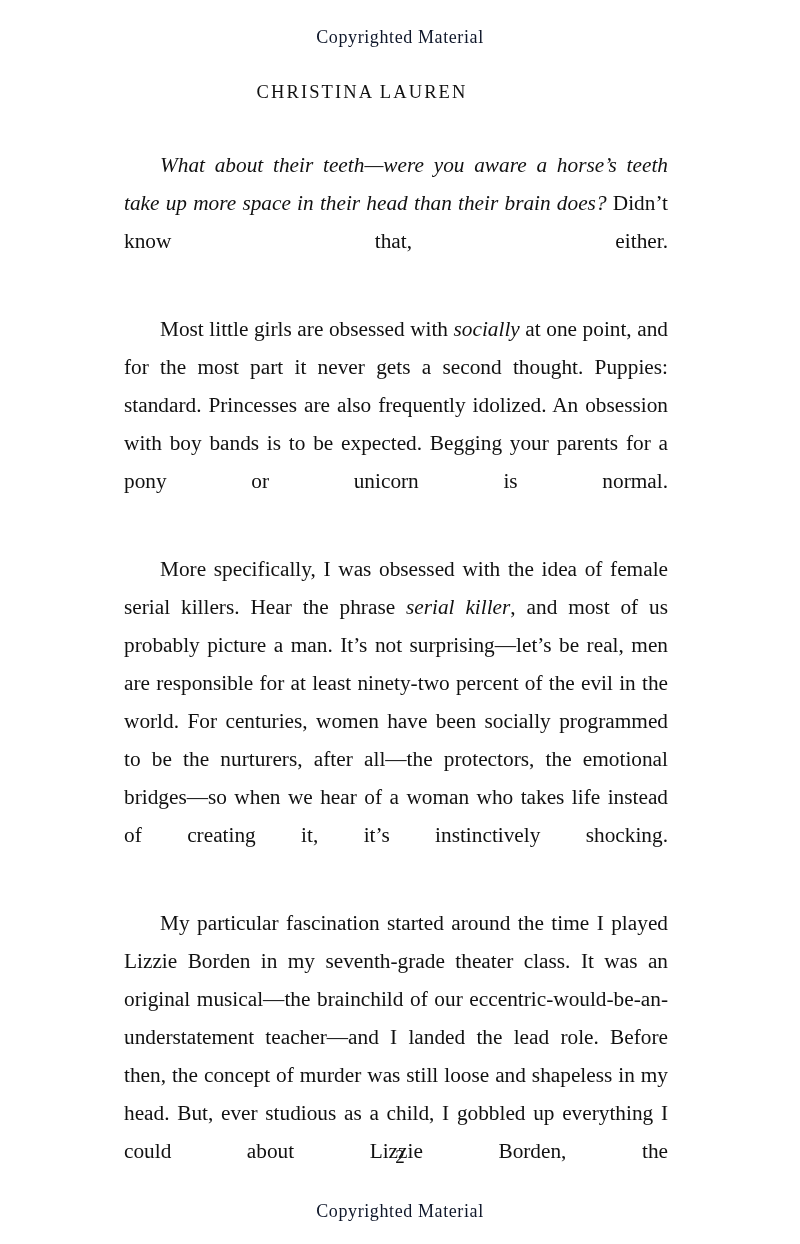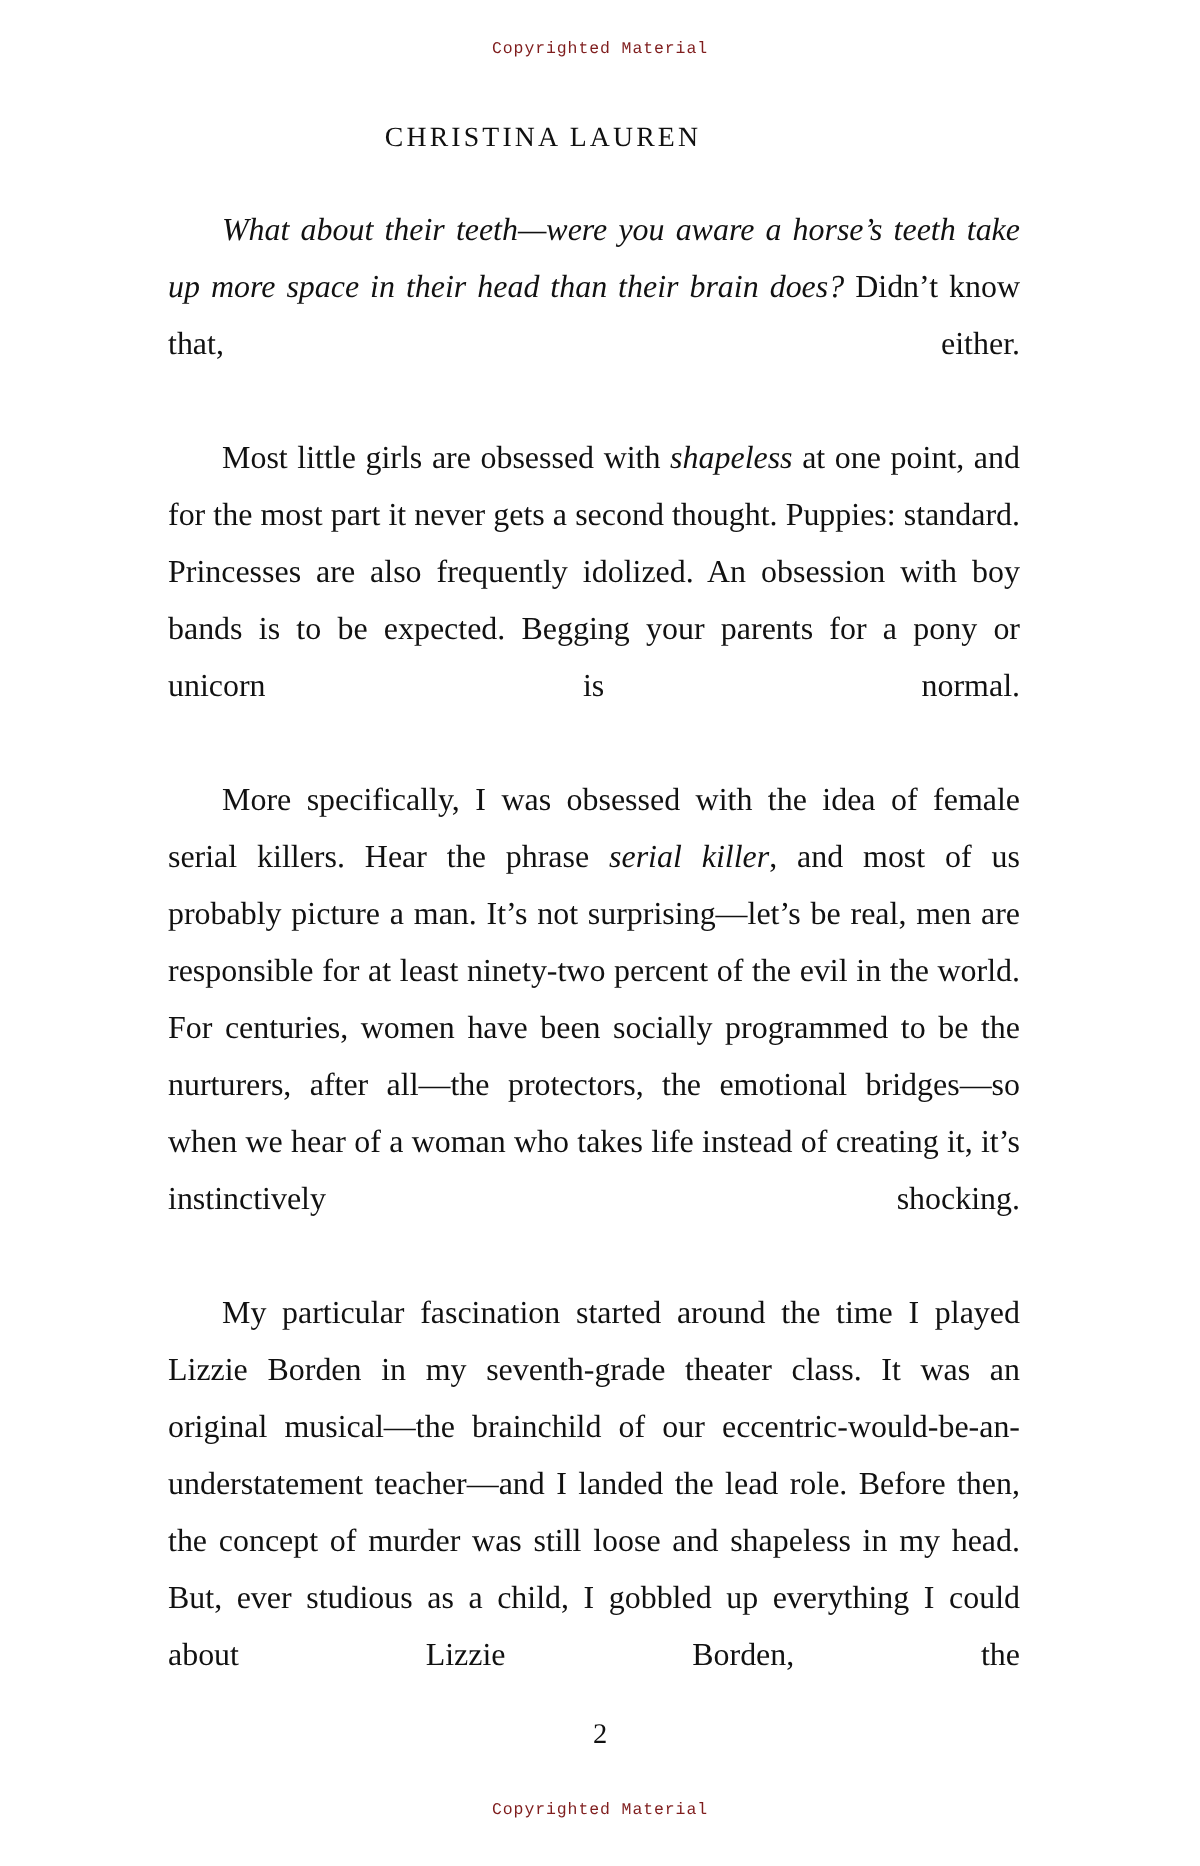--- a/index.html
+++ b/index.html
@@ -19,24 +19,24 @@
     width: 800px;
     height: 1244px;
     position: relative;
     box-sizing: border-box;
   }
   .watermark {
     position: absolute;
     left: 0;
     width: 800px;
     text-align: center;
-    font-family: Liberation Mono, monospace;
-    font-size: 11px;
+    font-family: Liberation Serif, serif;
+    font-size: 18px;
     letter-spacing: 0.6px;
-    color: #7f1d1d;
+    color: #0f172a;
   }
   .watermark-top { top: 27px; }
   .watermark-bottom { top: 1201px; }
 
   .running-head {
     position: absolute;
     top: 82px;
     left: 0;
     width: 724px;
     text-align: center;
@@ -51,21 +51,21 @@
     top: 134px;
     left: 112px;
     width: 568px;
     font-size: 21.3px;
     line-height: 38px;
     text-align: justify;
     text-justify: inter-word;
     color: #111111;
   }
   .body-text p {
-    margin: 0;
+    margin: 12px;
     text-indent: 36px;
   }
   .body-text em {
     font-style: italic;
   }
   .body-text p.italic-block {
     font-style: italic;
   }
   
   .body-text p:after {
@@ -88,21 +88,21 @@
 <body>
 
 <div class="page">
 
   <div class="watermark watermark-top">Copyrighted Material</div>
 
   <div class="running-head">CHRISTINA LAUREN</div>
 
   <div class="body-text" id="body-text">
       <p class="italic-block">What about their teeth—were you aware a horse’s teeth take up more space in their head than their brain does?<span style="font-style: normal;"> Didn’t know that, either.</span></p>
-      <p>Most little girls are obsessed with <em>shapeless</em> at one point, and for the most part it never gets a second thought. Puppies: standard. Princesses are also frequently idolized. An obsession with boy bands is to be expected. Begging your parents for a pony or unicorn is normal.</p>
+      <p>Most little girls are obsessed with <em>socially</em> at one point, and for the most part it never gets a second thought. Puppies: standard. Princesses are also frequently idolized. An obsession with boy bands is to be expected. Begging your parents for a pony or unicorn is normal.</p>
       <p>More specifically, I was obsessed with the idea of female serial killers. Hear the phrase <em>serial killer</em>, and most of us probably picture a man. It’s not surprising—let’s be real, men are responsible for at least ninety-two percent of the evil in the world. For centuries, women have been socially programmed to be the nurturers, after all—the protectors, the emotional bridges—so when we hear of a woman who takes life instead of creating it, it’s instinctively shocking.</p>
       <p>My particular fascination started around the time I played Lizzie Borden in my seventh-grade theater class. It was an original musical—the brainchild of our eccentric-would-be-an-understatement teacher—and I landed the lead role. Before then, the concept of murder was still loose and shapeless in my head. But, ever studious as a child, I gobbled up everything I could about Lizzie Borden, the</p>
     </div>
 
   <div class="folio">2</div>
 
   <div class="watermark watermark-bottom">Copyrighted Material</div>
 
 </div>
 

